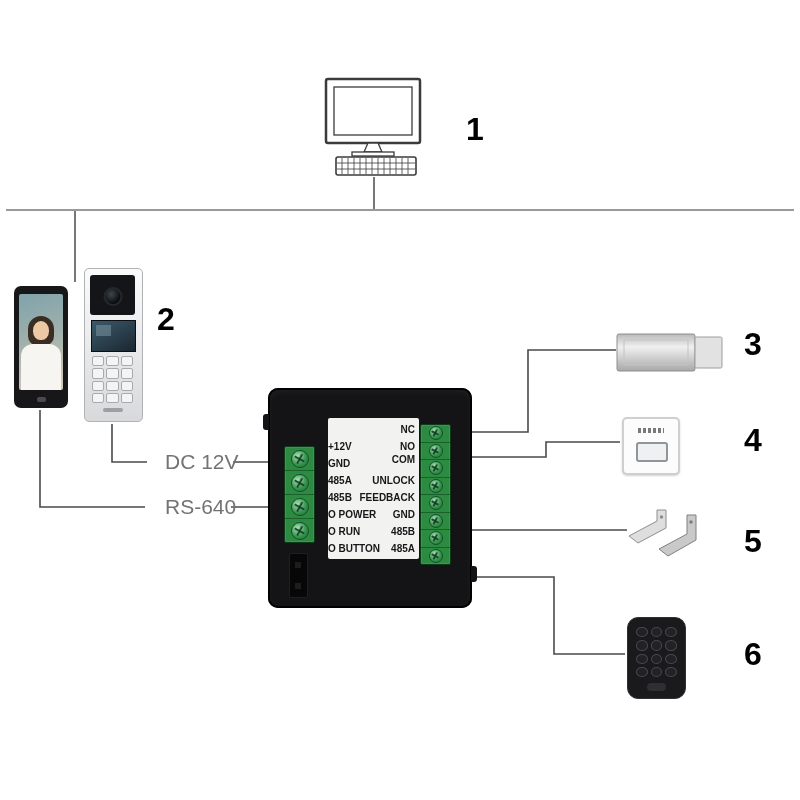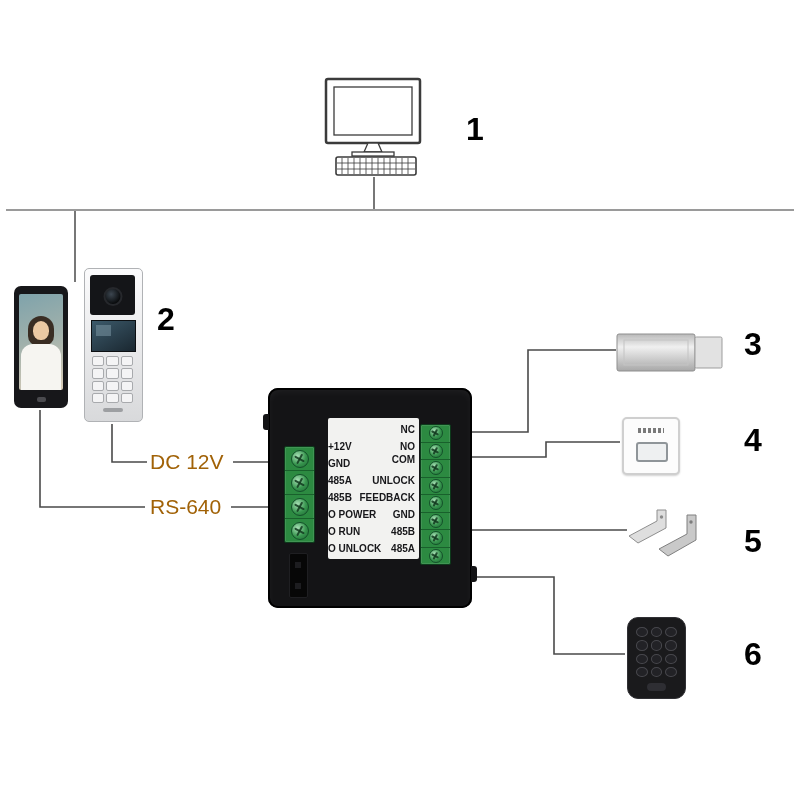--- a/index.html
+++ b/index.html
@@ -4,21 +4,21 @@
 <style>
   html,body { margin:0; padding:0; background:#ffffff; }
   .canvas { position:relative; width:800px; height:800px; background:#fff; overflow:hidden;
             font-family:"Liberation Sans", sans-serif; }
   svg.layer { position:absolute; left:0; top:0; width:800px; height:800px; }
 
   
   .num { position:absolute; font-size:32px; font-weight:700; color:#000; line-height:34px; }
 
   
-  .wire-label { position:absolute; font-size:21px; color:#a16207; line-height:24px; }
+  .wire-label { position:absolute; font-size:21px; color:#737373; line-height:24px;margin-left:15px; }
 
   
   .monitorDev { position:absolute; left:14px; top:286px; width:54px; height:122px;
                 background:#17171a; border-radius:7px; }
   .photo { position:absolute; left:5px; top:8px; width:44px; height:96px; border-radius:2px; overflow:hidden;
            background:linear-gradient(160deg,#7fa3ab 0%,#9fb0ab 45%,#d9ccb8 100%); }
   .hair { position:absolute; left:9px; top:22px; width:26px; height:30px; background:#3a2d23;
           border-radius:13px 13px 10px 10px; }
   .face { position:absolute; left:14px; top:27px; width:16px; height:19px; background:#ecc9a3;
           border-radius:50% 50% 46% 46%; }
@@ -175,21 +175,21 @@
     <span class="lugA"></span>
     <span class="lugB"></span>
 
     <div class="sticker">
       <span class="srow l" style="top:24px">+12V</span>
       <span class="srow l" style="top:41px">GND</span>
       <span class="srow l" style="top:58px">485A</span>
       <span class="srow l" style="top:75px">485B</span>
       <span class="srow l" style="top:92px">O POWER</span>
       <span class="srow l" style="top:109px">O RUN</span>
-      <span class="srow l" style="top:126px">O UNLOCK</span>
+      <span class="srow l" style="top:126px">O BUTTON</span>
       <span class="srow r" style="top:7px">NC</span>
       <span class="srow r" style="top:24px">NO</span>
       <span class="srow r" style="top:37px">COM</span>
       <span class="srow r" style="top:58px">UNLOCK</span>
       <span class="srow r" style="top:75px">FEEDBACK</span>
       <span class="srow r" style="top:92px">GND</span>
       <span class="srow r" style="top:109px">485B</span>
       <span class="srow r" style="top:126px">485A</span>
     </div>
 

